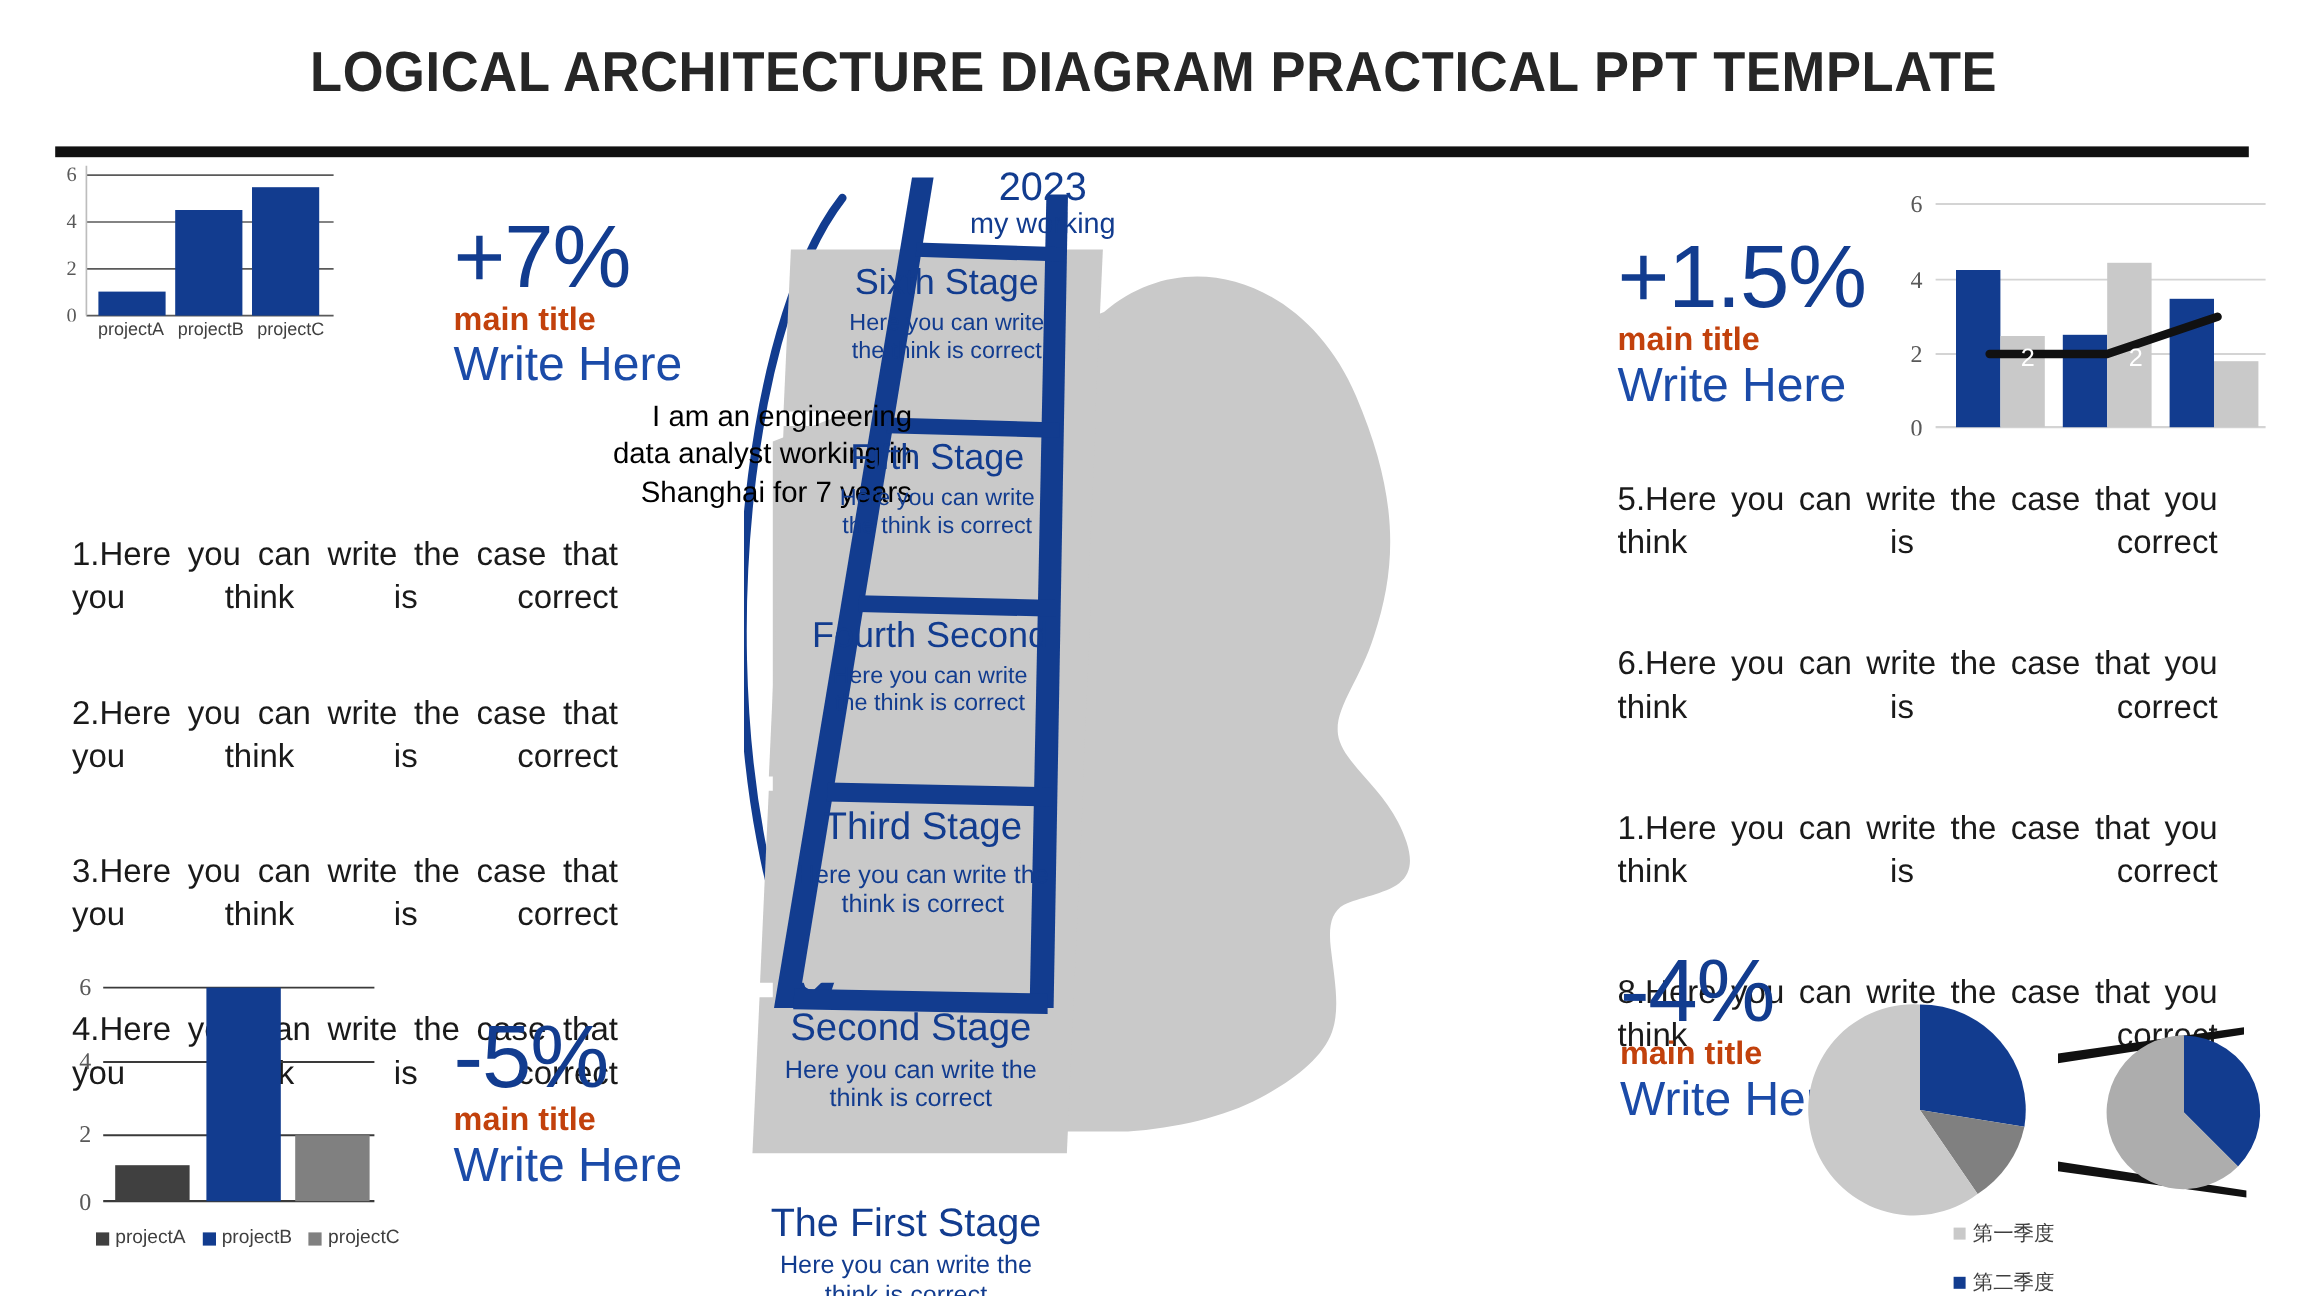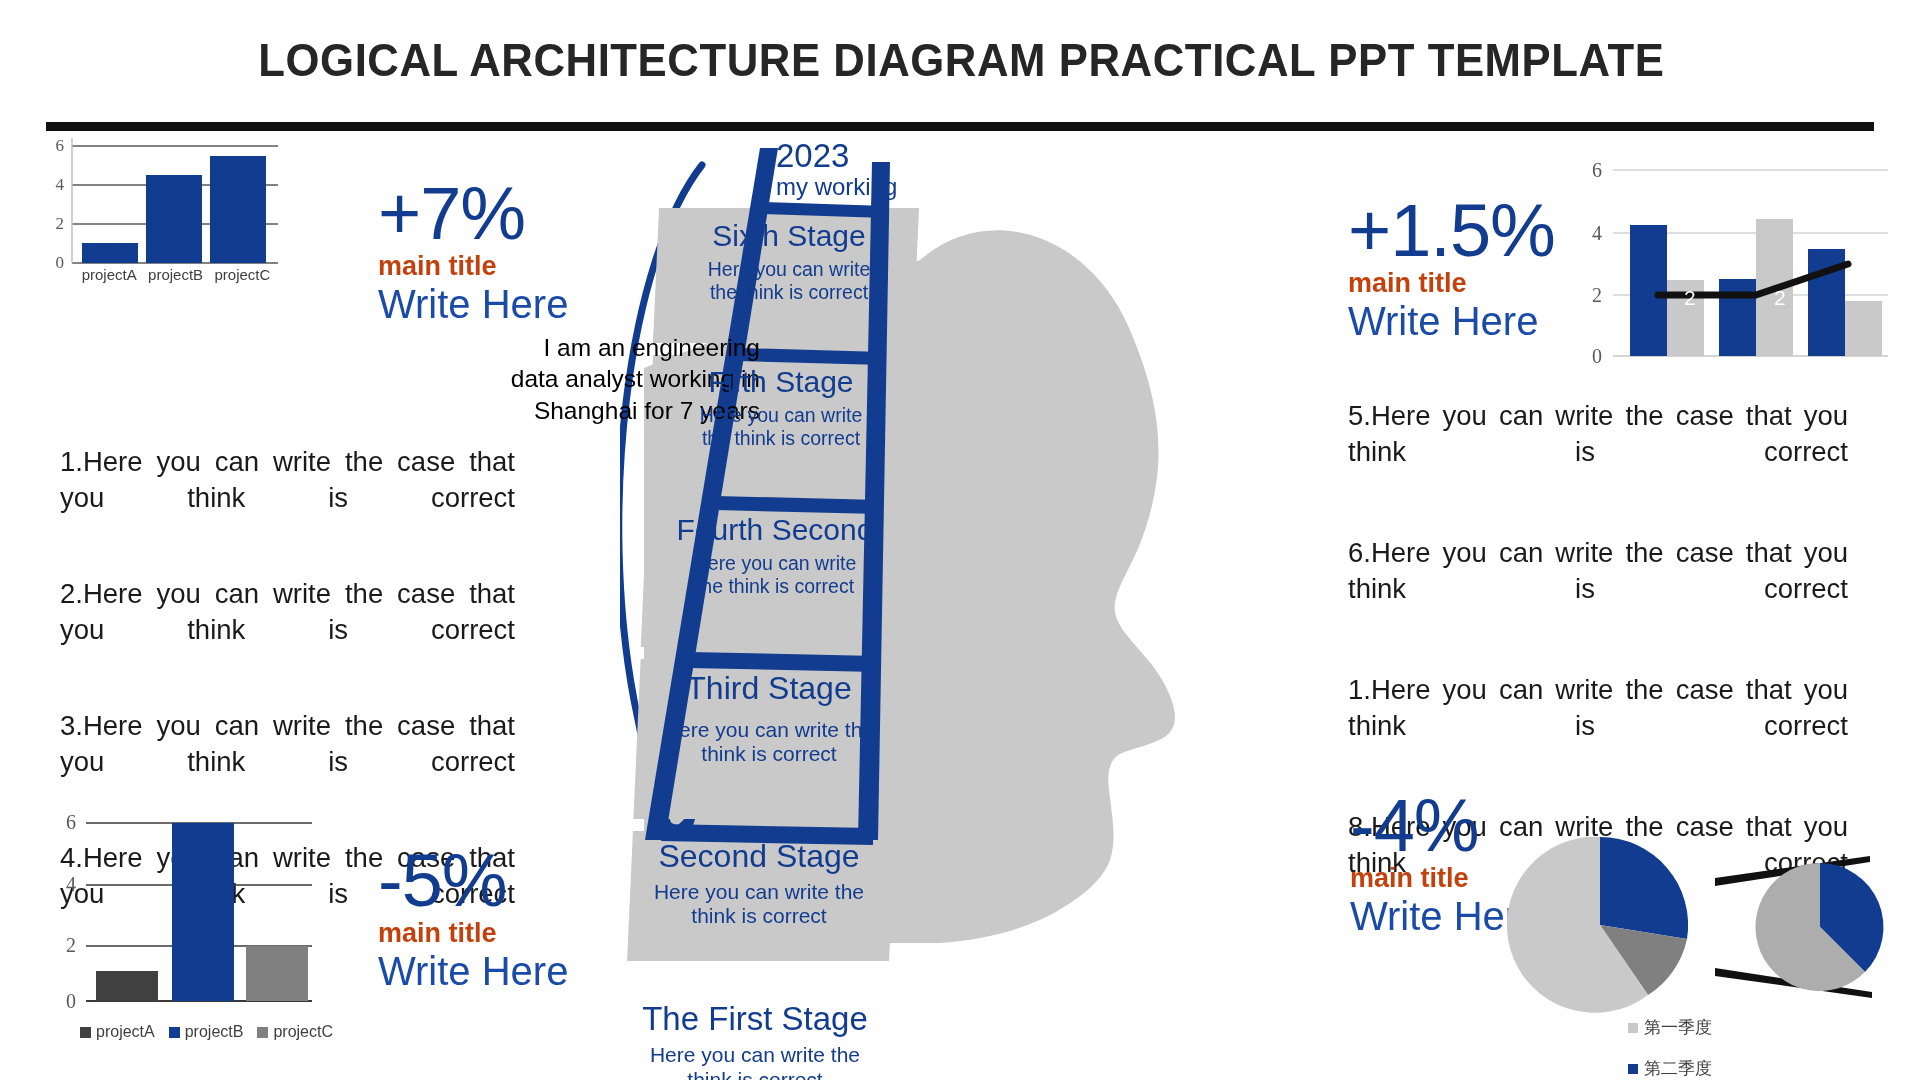--- a/index.html
+++ b/index.html
@@ -181,21 +181,21 @@
       </g>
       <g>
         <polygon points="144,62 266,66 266,78 143,74" fill="#123C8F"></polygon>
         <polygon points="120,208 263,212 263,225 119,221" fill="#123C8F"></polygon>
         <polygon points="96,356 260,360 260,374 95,370" fill="#123C8F"></polygon>
         <polygon points="70,512 257,516 257,532 69,528" fill="#123C8F"></polygon>
         <polygon points="42,684 253,688 253,705 41,701" fill="#123C8F"></polygon>
       </g>
     </svg>
 
-    <div style="position:absolute;left:156px;top:-2px;width:210px;text-align:left;color:#123C8F;">
+    <div style="position:absolute;left:144px;top:-2px;width:210px;text-align:center;color:#123C8F;">
       <div style="font-size:33px;line-height:1.1;">2023</div>
       <div style="font-size:24px;line-height:1.1;">my working</div>
     </div>
 
     <div style="position:absolute;left:-110px;top:192px;width:250px;text-align:right;color:#000000;font-size:24.5px;line-height:1.28;">I am an engineering data analyst working in Shanghai for 7 years</div>
 
     <div class="rung-text" style="left:44px;top:80px;width:250px;">
       <div class="rung-title">Sixth Stage</div>
       <div class="rung-body" style="white-space:pre-line;">Here you can write
 the think is correct</div>

